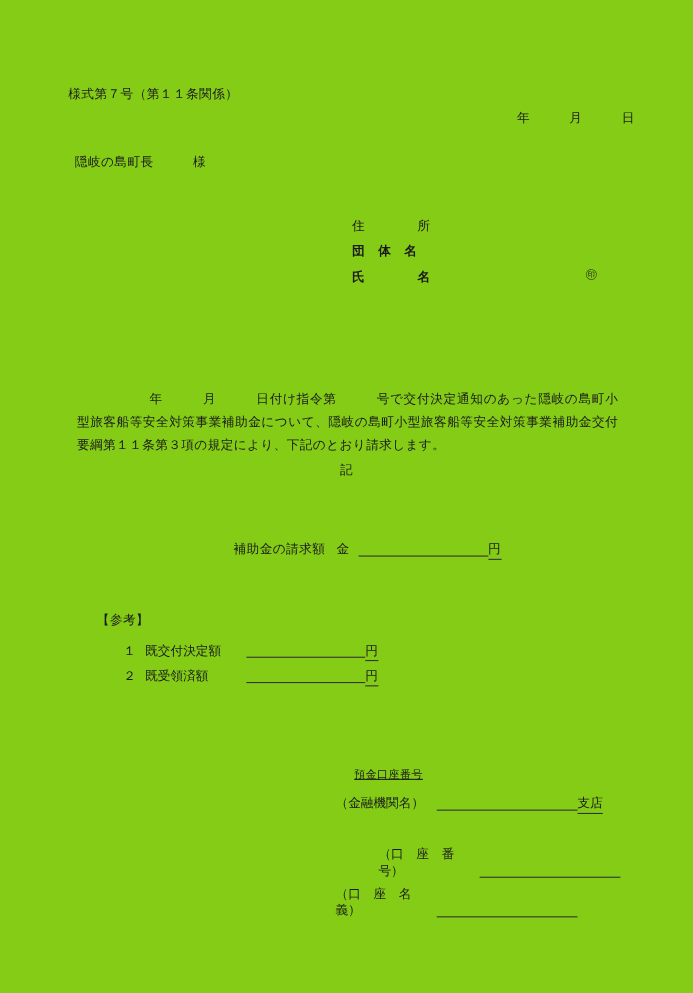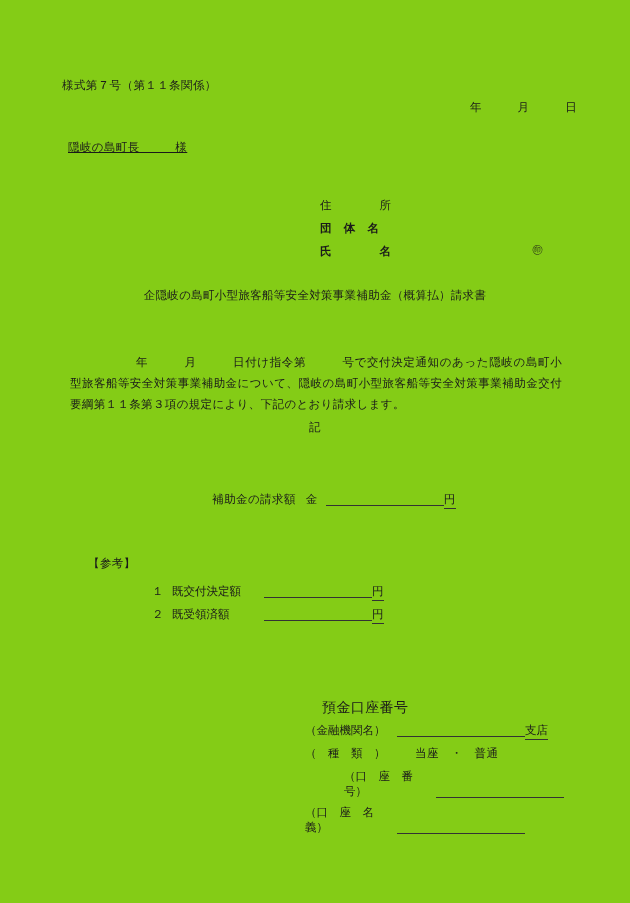--- a/index.html
+++ b/index.html
@@ -24,21 +24,21 @@
     position: absolute;
     white-space: pre;
     font-size: 11.5px;
     line-height: 1;
     letter-spacing: 0.4px;
   }
 
   
   #form-number { left: 62px; top: 80px; }
   #date-line   { left: 470px; top: 102px; letter-spacing: 0.4px; }
-  #addressee   { left: 68px;  top: 142px; text-decoration: underline; }
+  #addressee   { left: 68px;  top: 142px; }
 
   
   .applicant-row { left: 320px; font-size: 11.5px; }
   #applicant-address  { top: 200px; }
   #applicant-org      { top: 223px; font-weight: bold; }
   #applicant-name     { top: 246px; font-weight: bold; }
   #seal-mark {
     position: absolute;
     left: 532px;
     top: 244px;
@@ -95,55 +95,54 @@
     border-bottom: 1px solid #333;
     padding-bottom: 2px;
   }
 
   
   #reference-heading { left: 88px; top: 558px; font-size: 11.5px; }
   .ref-item {
     position: absolute;
     left: 112px;
     font-size: 11.5px;
-    margin-left: 40px;
   }
   #ref-item-0 { top: 584px; }
   #ref-item-1 { top: 607px; }
   #ref-item-2 { top: 630px; }
   .ref-no    { display: inline-block; width: 20px; }
   .ref-label { display: inline-block; width: 92px; }
   .ref-blank {
     display: inline-block;
     width: 108px;
     border-bottom: 1px solid #333;
     vertical-align: -3px;
   }
   .ref-yen { border-bottom: 1px solid #333; padding-bottom: 2px; }
 
   
-  #bank-heading { left: 322px; top: 700px; font-size: 14px; }
+  #bank-heading { left: 322px; top: 700px; font-size: 10px; text-decoration: underline; }
   .bank-row {
     position: absolute;
     left: 305px;
     font-size: 11.5px;
   }
   #bank-row-0 { top: 723px; }
   #bank-row-1 { top: 746px; }
   #bank-row-2 { top: 769px; margin-left: 39px; }
   #bank-row-3 { top: 805px; }
   .bank-label { display: inline-block; width: 86px; }
   .bank-blank {
     display: inline-block;
     width: 128px;
     border-bottom: 1px solid #333;
     vertical-align: -3px;
     margin-left: 6px;
   }
-  .bank-suffix-u { border-bottom: 1px solid #333; padding-bottom: 2px; }
+  .bank-suffix-u { border-bottom: 1px solid #333; padding-bottom: 2px; font-family: Liberation Serif, serif; }
   .bank-choice { margin-left: 24px; letter-spacing: 0.4px; }
 </style>
 </head>
 <body>
 
 <div class="page">
 
   <div class="t" id="form-number">様式第７号（第１１条関係）</div>
 
   <div class="t" id="date-line">年　　　月　　　日</div>
@@ -151,21 +150,20 @@
   <div class="t" id="addressee">隠岐の島町長　　　様</div>
 
   <div class="t applicant-row" id="applicant-address">住　　　　所</div>
 
   <div class="t applicant-row" id="applicant-org">団　体　名</div>
 
   <div class="t applicant-row" id="applicant-name">氏　　　　名</div>
 
   <div id="seal-mark">㊞</div>
 
-  <div class="t" id="doc-title">企隠岐の島町小型旅客船等安全対策事業補助金（概算払）請求書</div>
 
   <div id="body-paragraph">年　　　月　　　日付け指令第　　　号で交付決定通知のあった隠岐の島町小型旅客船等安全対策事業補助金について、隠岐の島町小型旅客船等安全対策事業補助金交付要綱第１１条第３項の規定により、下記のとおり請求します。</div>
 
   <div class="t" id="ki-marker">記</div>
 
   <div class="t" id="claim-amount-row">
     <span>補助金の請求額</span><span style="margin-left:10px;">金</span><span class="blank"></span><span class="yen-u">円</span>
   </div>
 
   <div class="t" id="reference-heading">【参考】</div>
@@ -178,23 +176,20 @@
     <span class="ref-no">２</span><span class="ref-label">既受領済額</span><span class="ref-blank"></span><span class="ref-yen">円</span>
   </div>
 
 
   <div class="t" id="bank-heading">預金口座番号</div>
 
   <div class="bank-row" id="bank-row-0">
     <span class="bank-label">（金融機関名）</span><span class="bank-blank"></span><span class="bank-suffix-u">支店</span>
   </div>
 
-  <div class="bank-row" id="bank-row-1">
-    <span class="bank-label">（　種　類　）</span><span class="bank-choice">当座　・　普通</span>
-  </div>
 
   <div class="bank-row" id="bank-row-2">
     <span class="bank-label">（口　座　番　号）</span><span class="bank-blank"></span>
   </div>
 
   <div class="bank-row" id="bank-row-3">
     <span class="bank-label">（口　座　名　義）</span><span class="bank-blank"></span>
   </div>
 
 </div>

